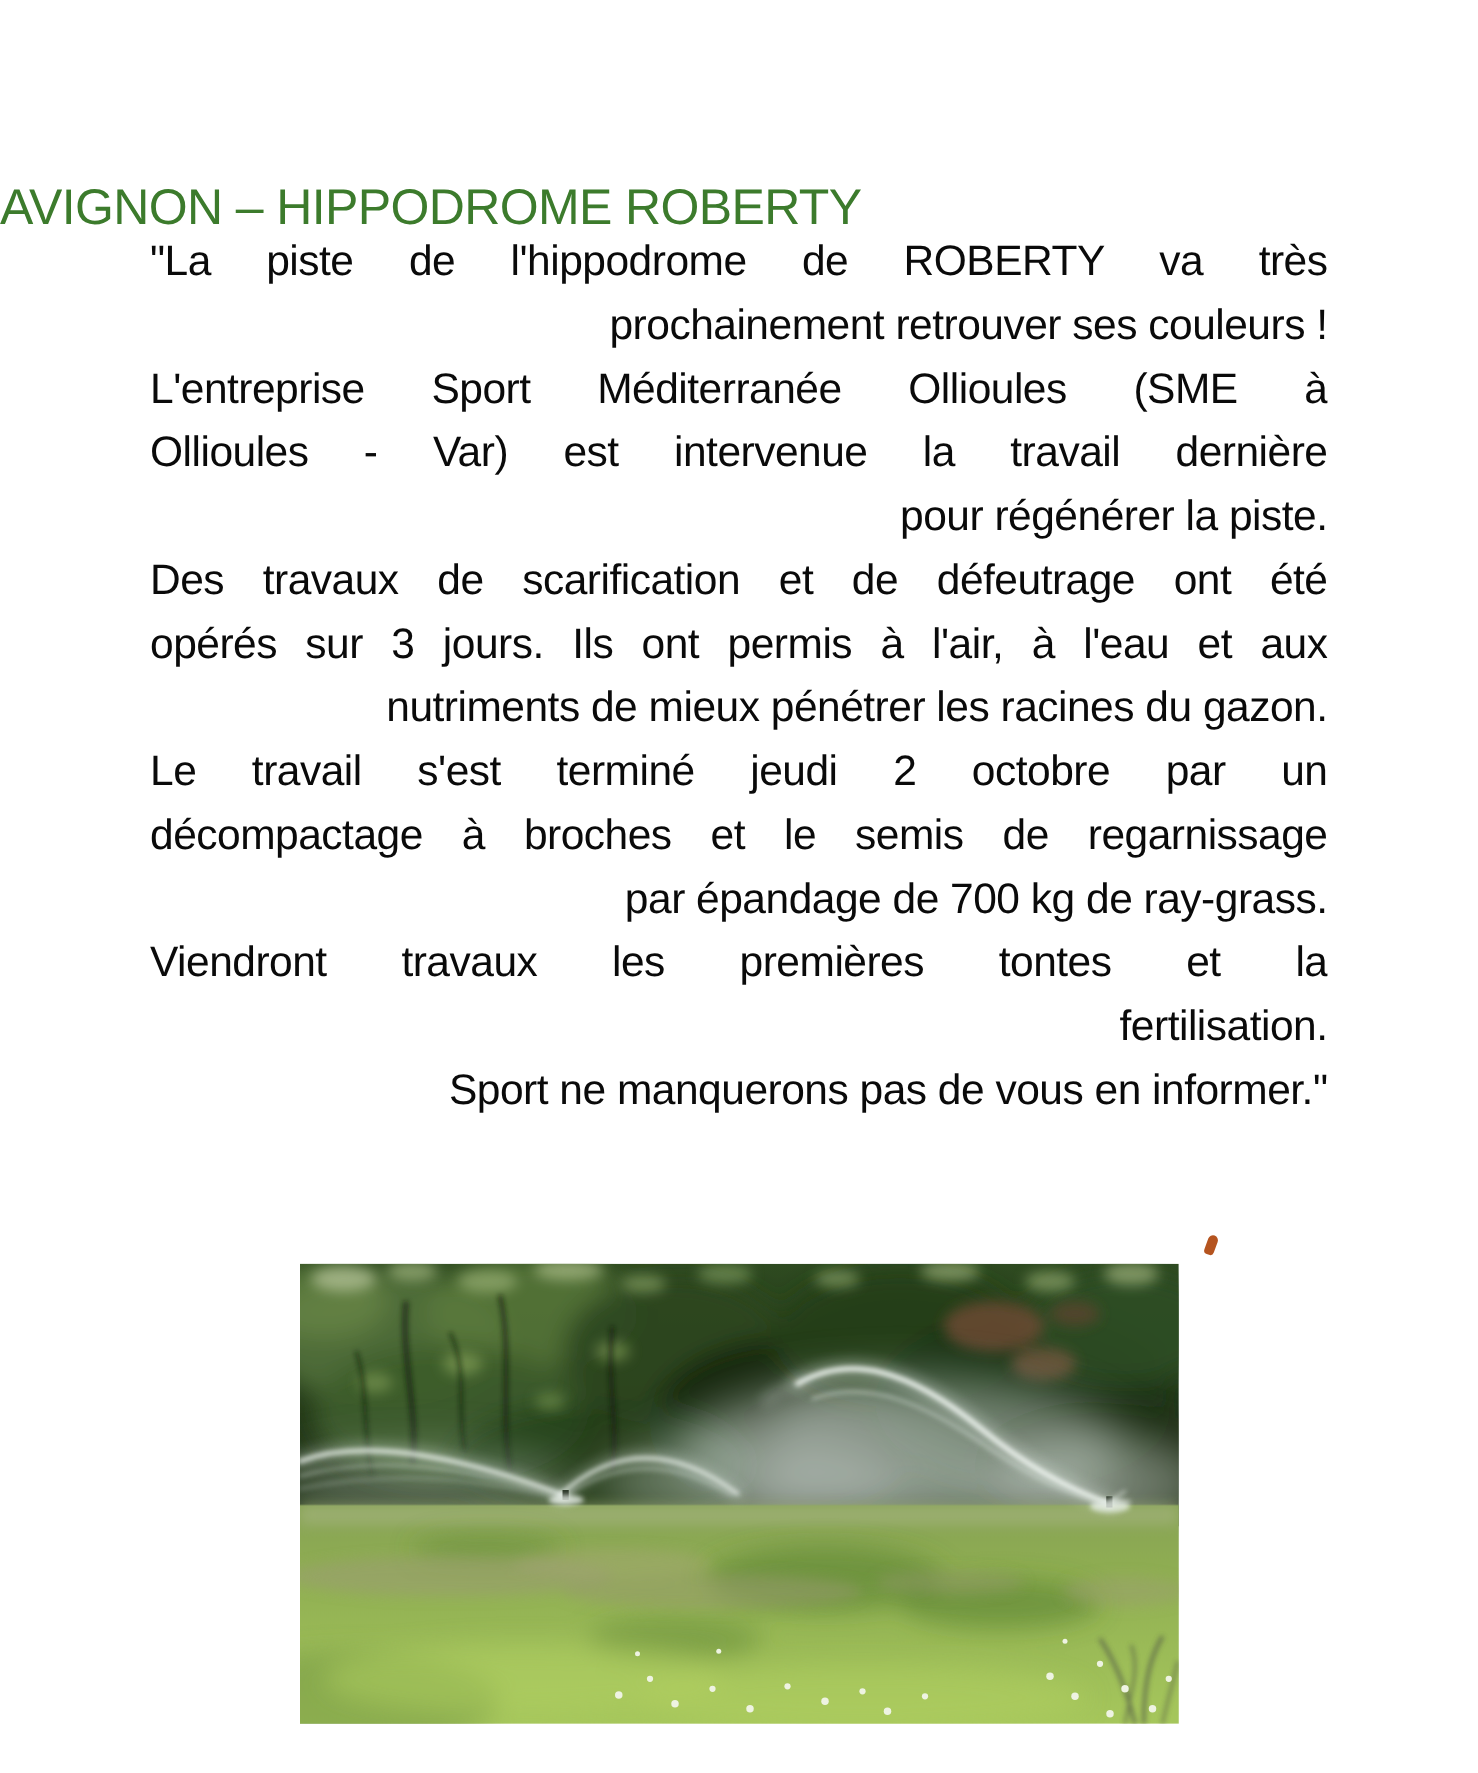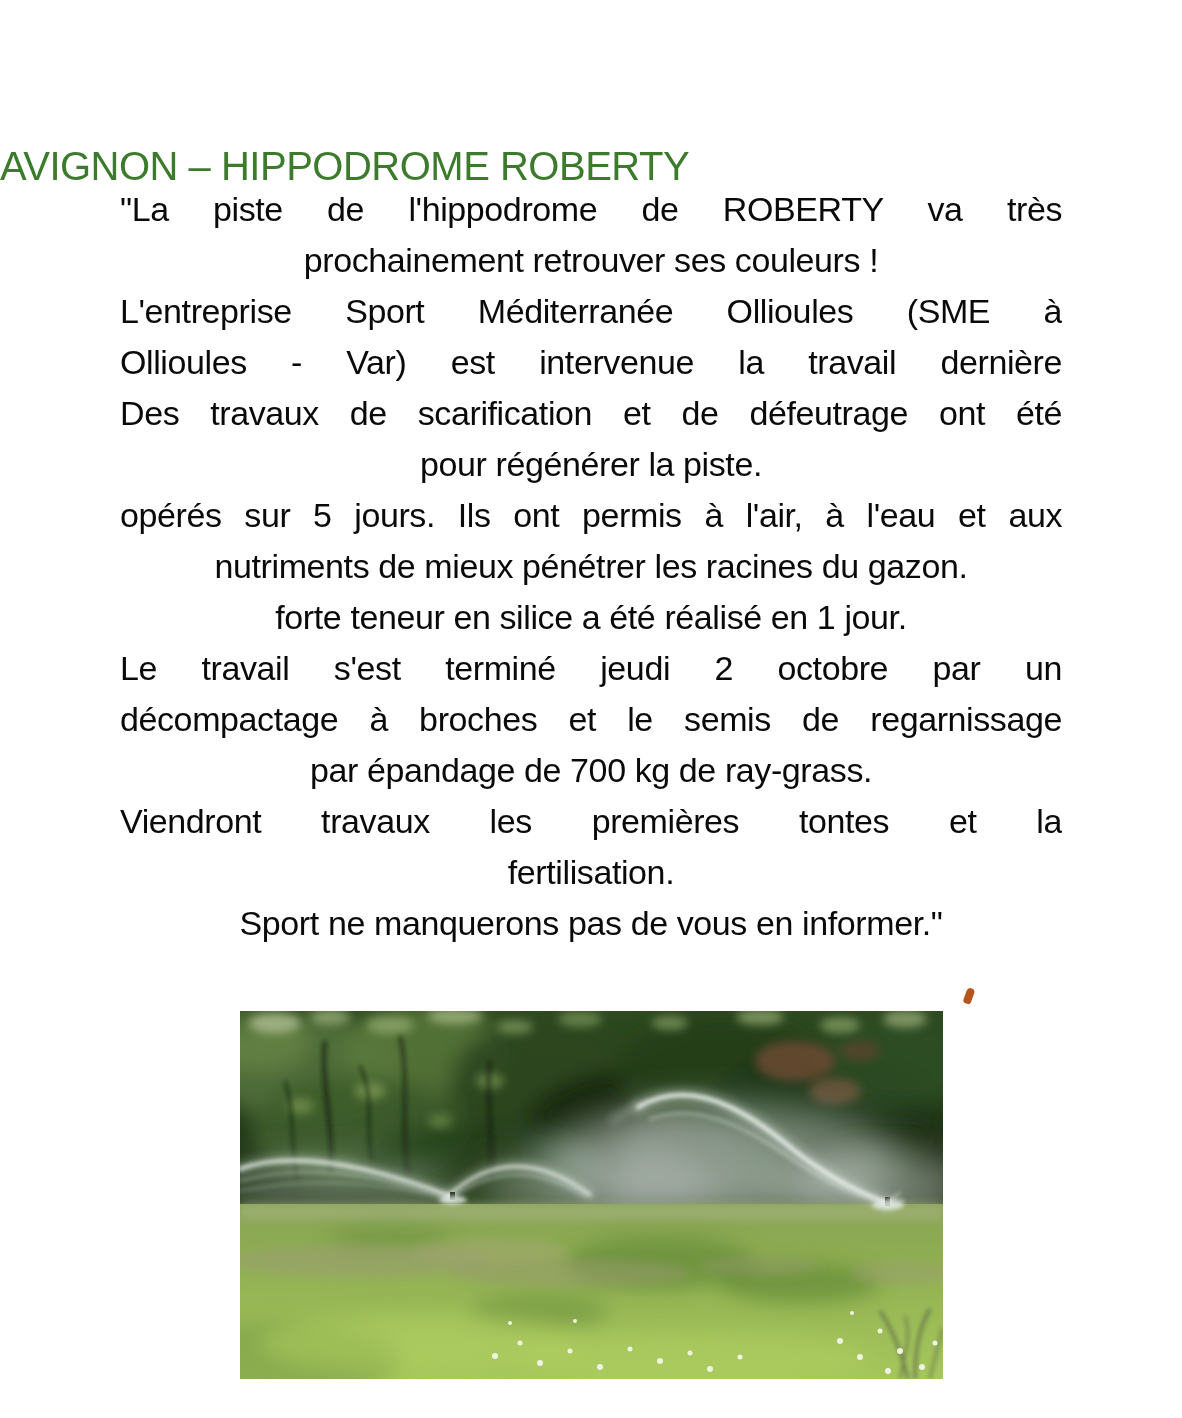--- a/index.html
+++ b/index.html
@@ -14,21 +14,21 @@
     position:absolute;top:117px;left:0;width:1182px;
     text-align:left;
     font-size:40px;font-weight:normal;letter-spacing:-0.5px;
     color:#3c7b2c;
   }
   .article-body{
     position:absolute;top:184px;left:120px;width:942px;
     font-size:34px;line-height:51px;letter-spacing:-0.4px;
     color:#0a0a0a;
   }
-  .ln{height:51px;overflow:hidden;text-align:center;}
+  .ln{height:51px;overflow:hidden;text-align:right;}
   .jst{text-align:justify;text-align-last:justify;text-justify:inter-word;}
   .orange-mark{
     position:absolute;left:965px;top:988px;
     width:8px;height:16px;border-radius:4px 4px 3px 3px;
     background:#b5541f;
     transform:rotate(20deg);
   }
   .photo-frame{
     position:absolute;left:240px;top:1011px;width:703px;height:368px;
   }
@@ -39,25 +39,24 @@
 
 <main>
 
   <h1 class="page-title">AVIGNON – HIPPODROME ROBERTY</h1>
 
   <section class="article-body">
     <div class="ln jst">"La piste de l'hippodrome de ROBERTY va très</div>
     <div class="ln">prochainement retrouver ses couleurs !</div>
     <div class="ln jst">L'entreprise Sport Méditerranée Ollioules (SME à</div>
     <div class="ln jst">Ollioules - Var) est intervenue la travail dernière</div>
+    <div class="ln">pour régénérer la piste.</div>
     <div class="ln jst">Des travaux de scarification et de défeutrage ont été</div>
-    <div class="ln">pour régénérer la piste.</div>
-    <div class="ln jst">opérés sur 5 jours. Ils ont permis à l'air, à l'eau et aux</div>
+    <div class="ln jst">opérés sur 3 jours. Ils ont permis à l'air, à l'eau et aux</div>
     <div class="ln">nutriments de mieux pénétrer les racines du gazon.</div>
-    <div class="ln">forte teneur en silice a été réalisé en 1 jour.</div>
     <div class="ln jst">Le travail s'est terminé jeudi 2 octobre par un</div>
     <div class="ln jst">décompactage à broches et le semis de regarnissage</div>
     <div class="ln">par épandage de 700 kg de ray-grass.</div>
     <div class="ln jst">Viendront travaux les premières tontes et la</div>
     <div class="ln">fertilisation.</div>
     <div class="ln">Sport ne manquerons pas de vous en informer."</div>
   </section>
 
   <span class="orange-mark"></span>
 

